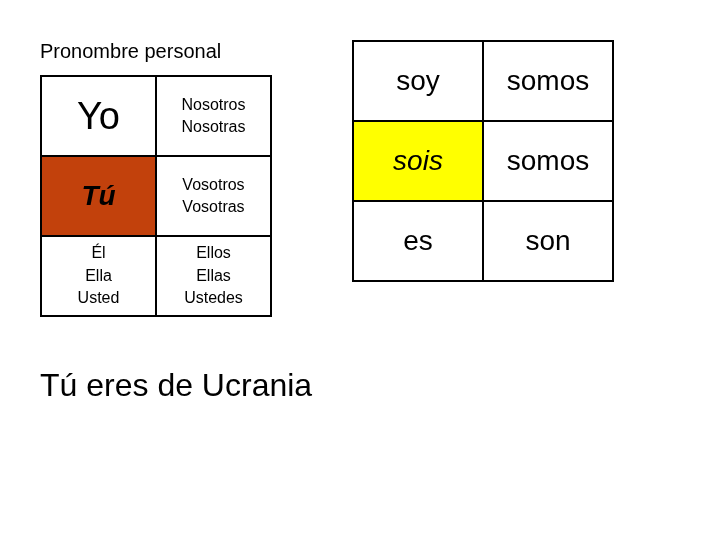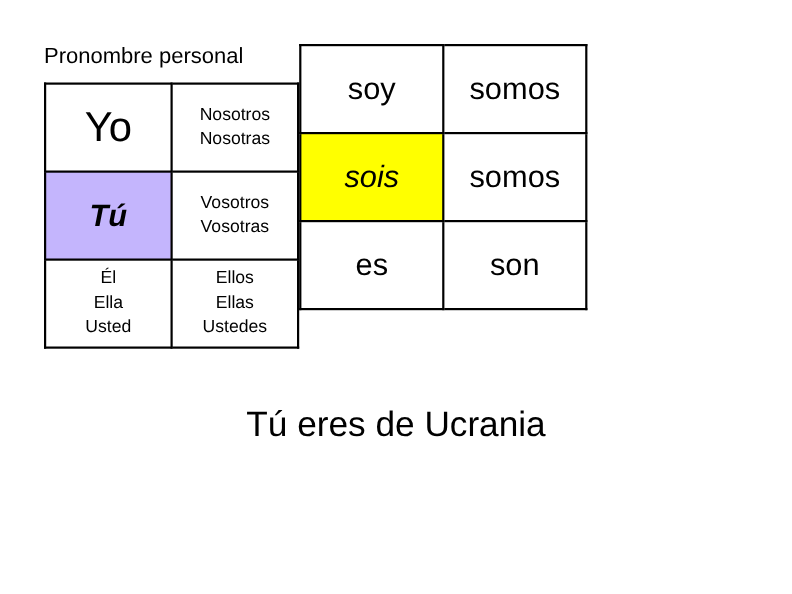--- a/index.html
+++ b/index.html
@@ -12,20 +12,21 @@
       display: flex;
       flex-direction: column;
       align-items: flex-start;
       padding: 30px 40px;
     }
 
     .tables-row {
       display: flex;
       flex-direction: row;
       align-items: flex-start;
+      gap: 80px;
       margin-top: 10px;
     }
 
     .section {
       display: flex;
       flex-direction: column;
       align-items: flex-start;
     }
 
     .section-title {
@@ -46,21 +47,21 @@
     }
 
     
     .left-table td {
       width: 115px;
       height: 80px;
       font-size: 22px;
     }
 
     .left-table td.highlight {
-      background-color: #c4b5fd;
+      background-color: #c2410c;
       font-size: 28px;
       font-weight: bold;
       font-style: italic;
     }
 
     .left-table td.yo-cell {
       font-size: 38px;
     }
 
     .left-table td.small-text {
@@ -80,21 +81,21 @@
       font-size: 28px;
       font-style: italic;
     }
 
     .sentence {
       margin-top: 50px;
       font-size: 32px;
       font-weight: normal;
       align-self: center;
       width: 100%;
-      text-align: center;
+      text-align: left;
     }
   </style>
 </head>
 <body>
 
 <div class="tables-row">
 
   <div class="section">
     <div class="section-title">Pronombre personal</div>
     <table class="grid-table left-table">

